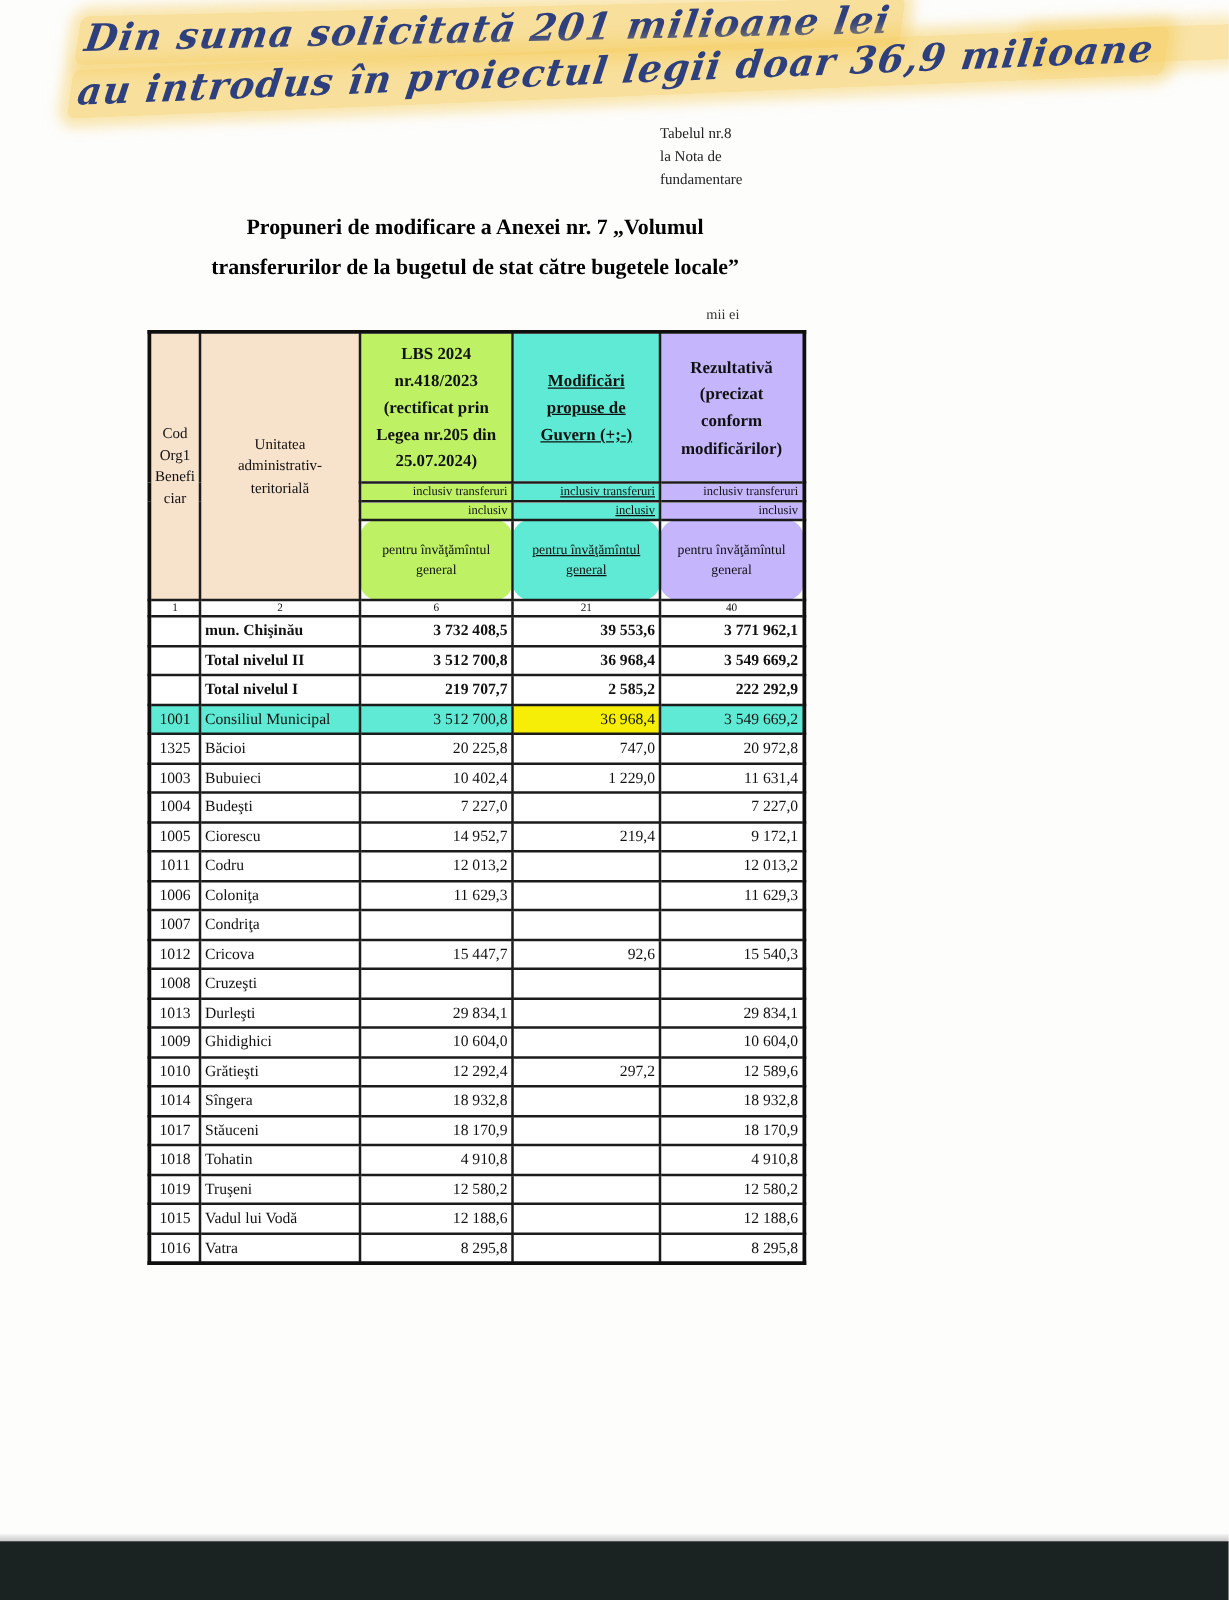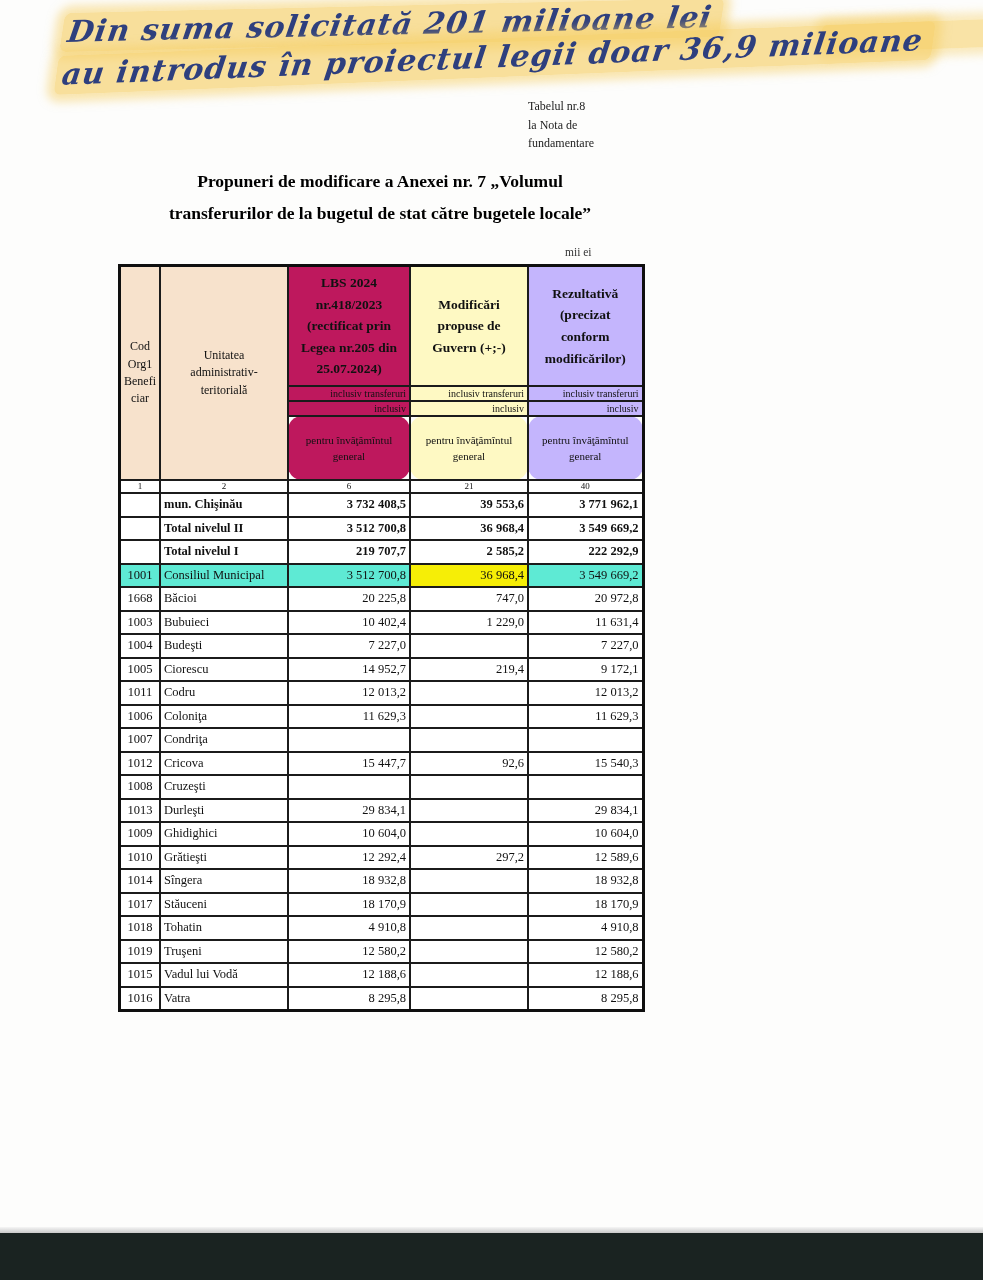--- a/index.html
+++ b/index.html
@@ -55,22 +55,22 @@
     position:absolute;left:118px;top:264px;
     border-collapse:collapse;table-layout:fixed;
     border:3px solid #0f0f0f;
   }
   table.budget th, table.budget td{
     border:2px solid #1b1b1b;
     padding:0 3px;
     overflow:hidden;
   }
   .bg-peach{background:#f7e2cc;}
-  .bg-lbs{background:#be185d;}
-  .bg-modif{background:#fef9c3;}
+  .bg-lbs{background:#bef264;}
+  .bg-modif{background:#5eead4;text-decoration:underline;}
   .bg-rezult{background:#c4b5fd;}
   .h-code,.h-unit{
     font-weight:normal;font-size:12px;text-align:center;
     white-space:pre-line;line-height:1.45;
   }
   .h-main{
     font-weight:bold;font-size:13.5px;text-align:center;
     white-space:pre-line;line-height:1.6;height:118px;
   }
   .h-sub{
@@ -200,21 +200,21 @@
     <td class="c-num">222 292,9</td>
   </tr>
         <tr class="row-peach">
     <td class="c-code">1001</td>
     <td class="c-name">Consiliul Municipal</td>
     <td class="c-num">3 512 700,8</td>
     <td class="c-num cell-yellow">36 968,4</td>
     <td class="c-num">3 549 669,2</td>
   </tr>
         <tr>
-    <td class="c-code">1668</td>
+    <td class="c-code">1325</td>
     <td class="c-name">Băcioi</td>
     <td class="c-num">20 225,8</td>
     <td class="c-num">747,0</td>
     <td class="c-num">20 972,8</td>
   </tr>
         <tr>
     <td class="c-code">1003</td>
     <td class="c-name">Bubuieci</td>
     <td class="c-num">10 402,4</td>
     <td class="c-num">1 229,0</td>

